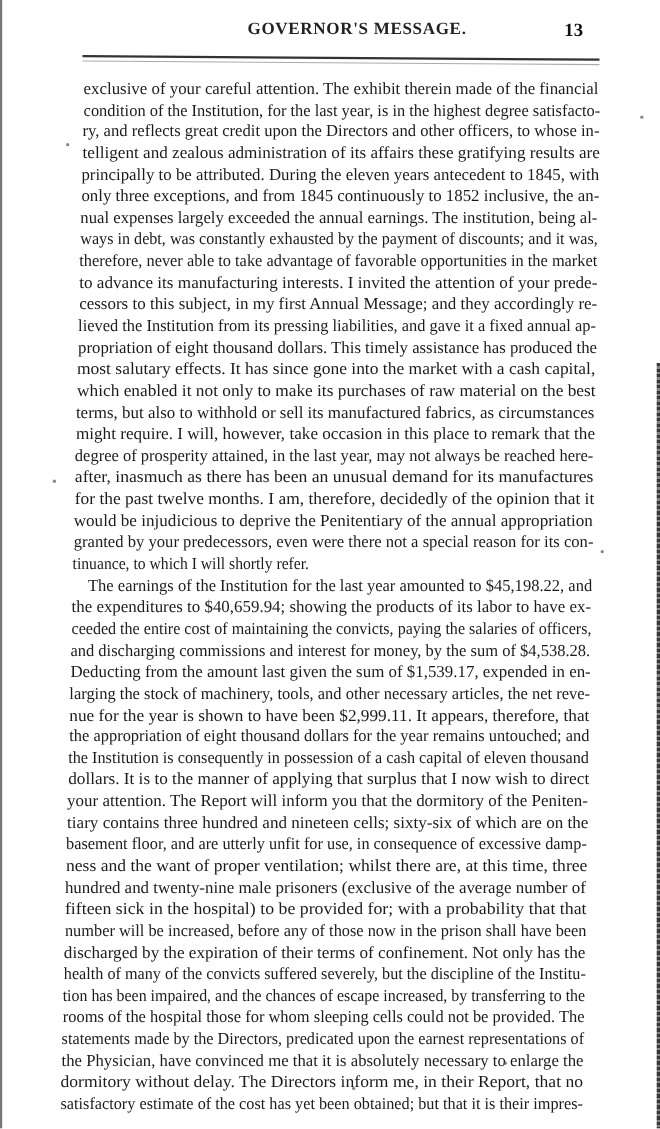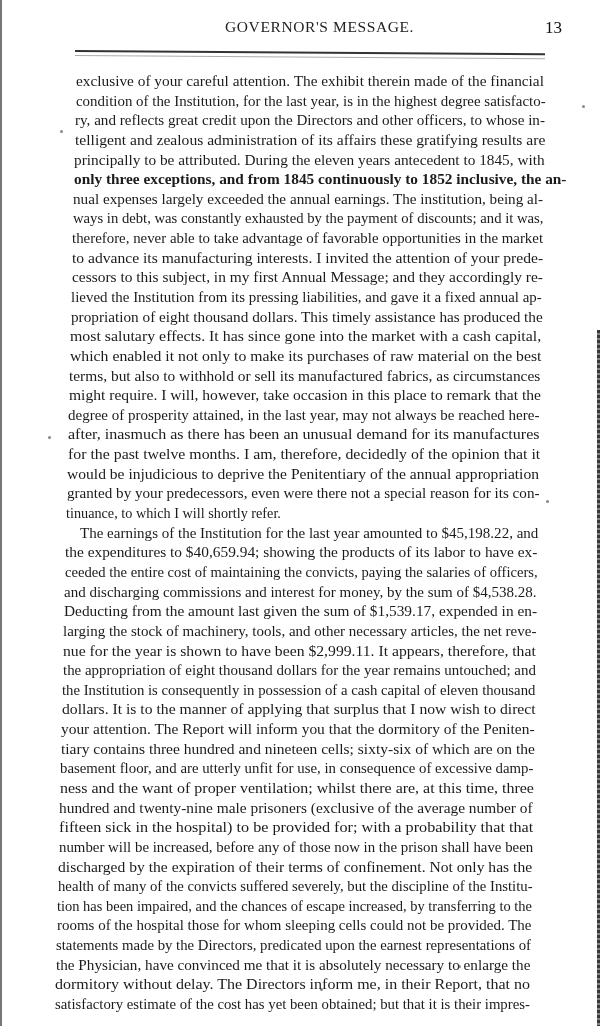--- a/index.html
+++ b/index.html
@@ -5,23 +5,23 @@
   html, body { margin: 0; padding: 0; }
   body {
     width: 600px; height: 1026px; background: #ffffff; position: relative; overflow: hidden;
     font-family: "DejaVu Serif", "Liberation Serif", serif; color: #1a1a1a;
   }
   .edge-left { position: absolute; left: 0; top: 0; width: 2px; height: 1026px; background: #555; opacity: .8; }
   .edge-right { position: absolute; right: 0; top: 330px; width: 3px; height: 696px;
     background: repeating-linear-gradient(#222 0 3px, #777 3px 5px); opacity: .9; }
   .header { position: absolute; top: 18px; left: 0; width: 600px; height: 30px; }
   .running-head { position: absolute; left: 225px; top: 0; font-family: "Liberation Serif", serif;
-    font-size: 15.5px; letter-spacing: 0.6px; font-weight: normal; color: #222; text-align: right; }
-  .page-number { position: absolute; left: 545px; top: 0; font-family: "Liberation Serif", serif;
-    font-size: 17px; font-weight: normal; color: #111; }
+    font-size: 15.5px; letter-spacing: 0.6px; font-weight: bold; color: #222; text-align: right; }
+  .page-number { position: absolute; left: 513px; top: 0; font-family: "Liberation Serif", serif;
+    font-size: 17px; font-weight: bold; color: #111; }
   .rule { position: absolute; left: 75px; top: 50px; width: 470px; height: 2px; background: #333;
     transform: rotate(0.4deg); transform-origin: left center; }
   .rule-thin { position: absolute; left: 75px; top: 55px; width: 470px; height: 1px; background: #888;
     transform: rotate(0.4deg); transform-origin: left center; opacity: .7; }
   .text-block { position: absolute; top: 0; left: 0; width: 600px; }
   .line {
     position: absolute; white-space: nowrap; font-family: "Liberation Serif", serif;
     font-size: 15.3px; line-height: 18px; color: #1b1b1b; text-align: justify;
     text-align-last: justify; overflow: visible;
   }
@@ -39,21 +39,21 @@
 </div>
 <div class="rule"></div>
 <div class="rule-thin"></div>
 
 <div class="text-block" id="text-block">
     <div class="line" style="top: 72px; left: 76px; transform: scaleX(1.0021); transform-origin: left top;">exclusive of your careful attention. The exhibit therein made of the financial</div>
     <div class="line" style="top: 91.6383px; left: 75.5532px; transform: scaleX(0.9753); transform-origin: left top;">condition of the Institution, for the last year, is in the highest degree satisfacto-</div>
     <div class="line" style="top: 111.277px; left: 75.1064px; transform: scaleX(0.9878); transform-origin: left top;">ry, and reflects great credit upon the Directors and other officers, to whose in-</div>
     <div class="line" style="top: 130.915px; left: 74.6596px; transform: scaleX(1.0202); transform-origin: left top;">telligent and zealous administration of its affairs these gratifying results are</div>
     <div class="line" style="top: 150.553px; left: 74.2128px; transform: scaleX(1.0009); transform-origin: left top;">principally to be attributed. During the eleven years antecedent to 1845, with</div>
-    <div class="line" style="top: 170.191px; left: 73.766px; transform: scaleX(1.0011); transform-origin: left top; font-weight: bold;">only three exceptions, and from 1845 continuously to 1852 inclusive, the an-</div>
+    <div class="line" style="top: 170.191px; left: 73.766px; transform: scaleX(1.0011); transform-origin: left top;">only three exceptions, and from 1845 continuously to 1852 inclusive, the an-</div>
     <div class="line" style="top: 189.83px; left: 73.3191px; transform: scaleX(0.9929); transform-origin: left top;">nual expenses largely exceeded the annual earnings. The institution, being al-</div>
     <div class="line" style="top: 209.468px; left: 72.8723px; transform: scaleX(0.9587); transform-origin: left top;">ways in debt, was constantly exhausted by the payment of discounts; and it was,</div>
     <div class="line" style="top: 229.106px; left: 72.4255px; transform: scaleX(0.9728); transform-origin: left top;">therefore, never able to take advantage of favorable opportunities in the market</div>
     <div class="line" style="top: 248.745px; left: 71.9787px; transform: scaleX(1.0194); transform-origin: left top;">to advance its manufacturing interests. I invited the attention of your prede-</div>
     <div class="line" style="top: 268.383px; left: 71.5319px; transform: scaleX(1.0087); transform-origin: left top;">cessors to this subject, in my first Annual Message; and they accordingly re-</div>
     <div class="line" style="top: 288.021px; left: 71.0851px; transform: scaleX(0.9755); transform-origin: left top;">lieved the Institution from its pressing liabilities, and gave it a fixed annual ap-</div>
     <div class="line" style="top: 307.66px; left: 70.6383px; transform: scaleX(0.9964); transform-origin: left top;">propriation of eight thousand dollars. This timely assistance has produced the</div>
     <div class="line" style="top: 327.298px; left: 70.1915px; transform: scaleX(1.0383); transform-origin: left top;">most salutary effects. It has since gone into the market with a cash capital,</div>
     <div class="line" style="top: 346.936px; left: 69.7447px; transform: scaleX(1.0295); transform-origin: left top;">which enabled it not only to make its purchases of raw material on the best</div>
     <div class="line" style="top: 366.574px; left: 69.2979px; transform: scaleX(1.0077); transform-origin: left top;">terms, but also to withhold or sell its manufactured fabrics, as circumstances</div>

